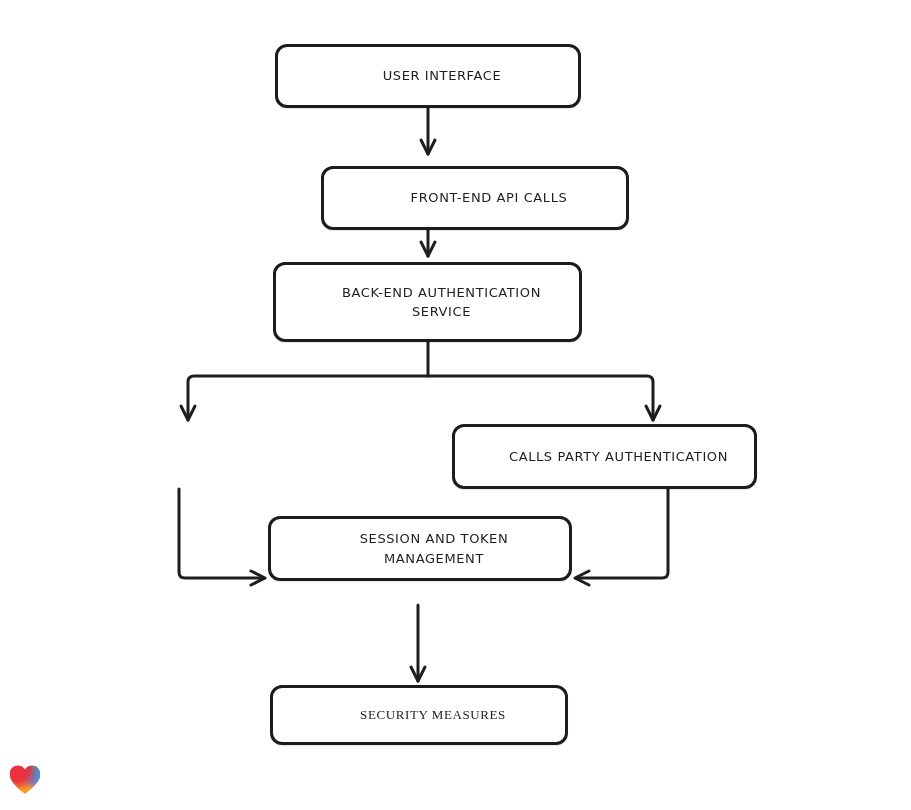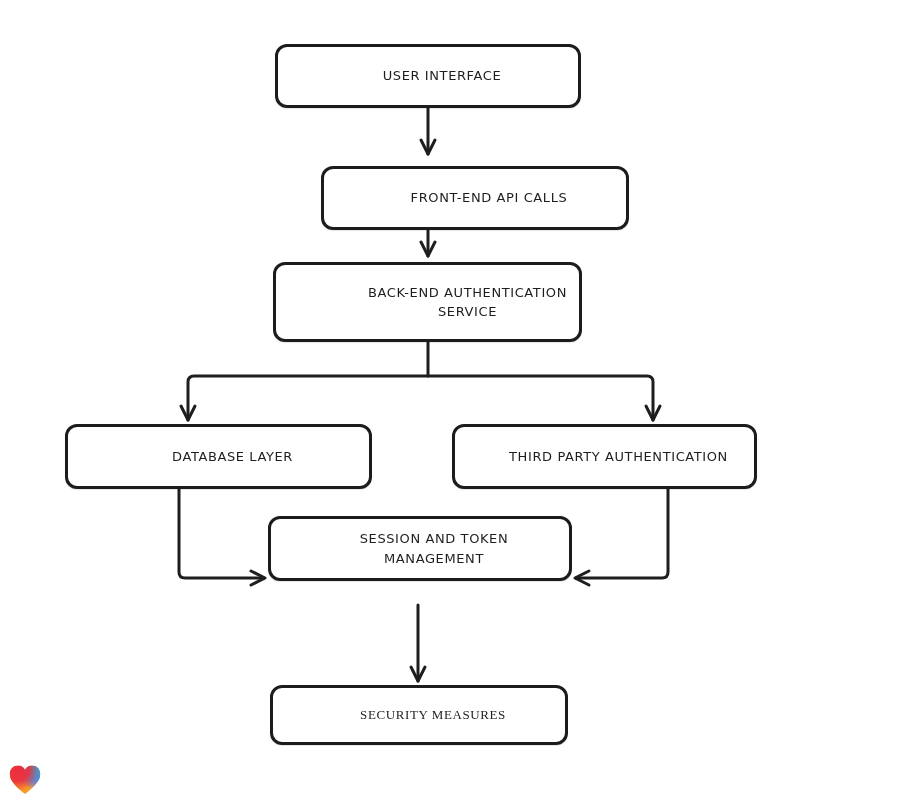--- a/index.html
+++ b/index.html
@@ -49,21 +49,21 @@
     font-size: 13px;
     letter-spacing: 0.6px;
     line-height: 1.5;
     white-space: pre-line;
     padding: 0 12px;
     user-select: none;
   }
   
   #node-user-interface            { left: 275px; top: 44px;  width: 306px; height: 64px; }
   #node-front-end-api-calls       { left: 273px; top: 166px; width: 308px; height: 64px; margin-left: 48px; }
-  #node-back-end-auth-service     { left: 273px; top: 262px; width: 309px; height: 80px; justify-content: flex-end; }
+  #node-back-end-auth-service     { left: 273px; top: 262px; width: 309px; height: 80px; }
   #node-database-layer            { left: 65px;  top: 424px; width: 307px; height: 65px; }
   #node-third-party-auth          { left: 452px; top: 424px; width: 305px; height: 65px; }
   #node-session-token-management  { left: 268px; top: 516px; width: 304px; height: 65px; }
   #node-security-measures         { left: 270px; top: 685px; width: 298px; height: 60px; font-family: Liberation Serif, serif; }
 
   .brand-logo {
     position: absolute;
     left: 7px;
     top: 762px;
     width: 36px;
@@ -117,26 +117,23 @@
 
   <div class="node" id="node-front-end-api-calls">
     <span class="node-label">FRONT-END API CALLS</span>
   </div>
 
   <div class="node" id="node-back-end-auth-service">
     <span class="node-label">BACK-END AUTHENTICATION
 SERVICE</span>
   </div>
 
-  <div class="node" id="node-database-layer">
-    <span class="node-label">DATABASE LAYER</span>
-  </div>
 
   <div class="node" id="node-third-party-auth">
-    <span class="node-label">THIRD PARTY AUTHENTICATION</span>
+    <span class="node-label">CALLS PARTY AUTHENTICATION</span>
   </div>
 
   <div class="node" id="node-session-token-management">
     <span class="node-label">SESSION AND TOKEN
 MANAGEMENT</span>
   </div>
 
   <div class="node" id="node-security-measures">
     <span class="node-label">SECURITY MEASURES</span>
   </div>

